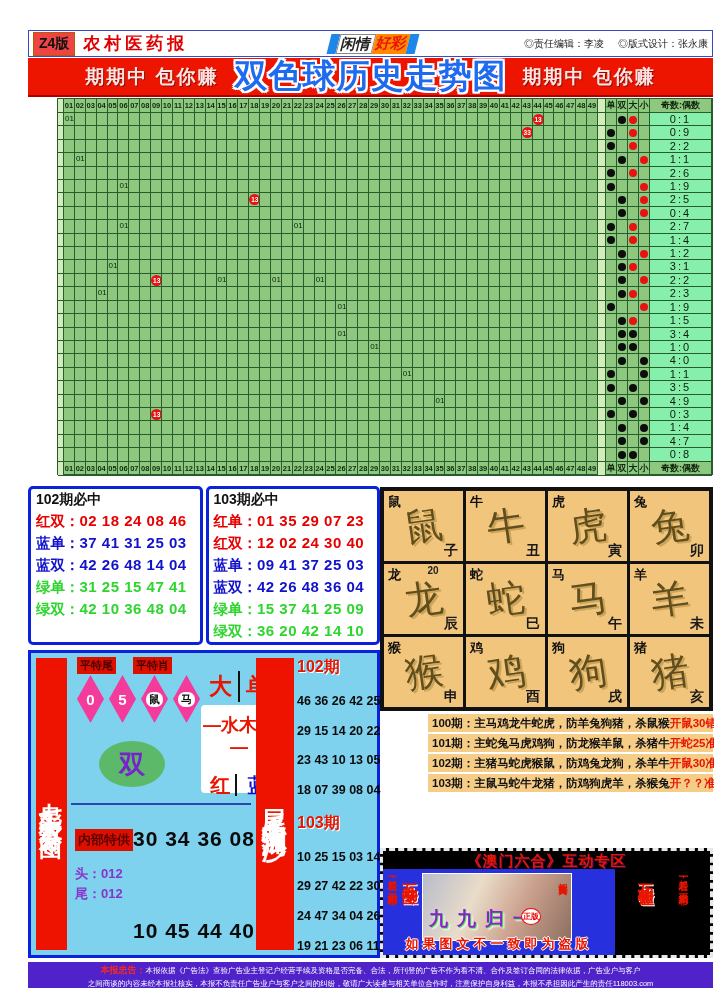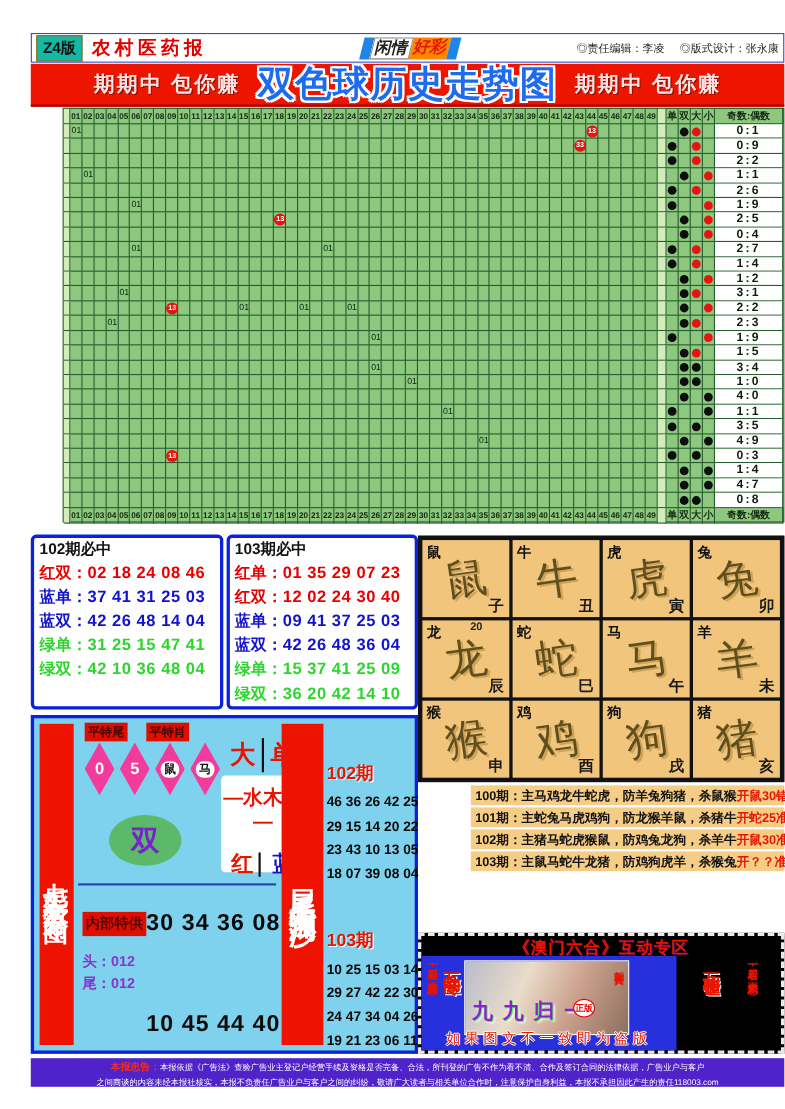--- a/index.html
+++ b/index.html
@@ -3,21 +3,21 @@
 <meta charset="utf-8">
 <style>
   * { box-sizing: border-box; margin:0; padding:0; }
   html,body { width:714px; height:1008px; background:#fff; overflow:hidden;
     font-family:"Liberation Sans", sans-serif; }
   .abs { position:absolute; }
 
   
   #masthead { left:28px; top:30px; width:685px; height:27px; background:#fff;
     border:1px solid #3a4ac0; display:flex; align-items:center; padding:0 4px; }
-  .edition { background:#14b8a6; color:#111; font-weight:900; font-size:14px;
+  .edition { background:#ef4444; color:#111; font-weight:900; font-size:14px;
     padding:2px 5px; border:1px solid #b06000; }
   .paper-name { color:#e00000; font-weight:900; font-size:17px; letter-spacing:4px;
     font-family:"DejaVu Serif", serif; margin-left:8px; }
   .center-label { position:absolute; left:300px; top:3px; display:flex;
     transform:skewX(-14deg); font-size:15px; font-weight:bold; height:20px; }
   .cl-bar { width:9px; background:#1e86e8; }
   .cl-a { padding:0 2px; background:#fff; color:#222; border:1px solid #888;
     line-height:18px; }
   .cl-b { padding:0 2px; background:#ff8800; color:#e81500; line-height:18px; }
   .credits { margin-left:auto; display:flex; gap:14px; font-size:10px; color:#222; }
@@ -37,21 +37,21 @@
     border:1px solid #265c2e; background:#8dc87e; display:grid;
     grid-template-columns:6px repeat(49,1fr) 8px 11px 11px 11px 11px 62px;
     grid-template-rows:14px repeat(26,13.42px) 14px; }
   .gc { border-right:1px solid #265c2e; border-bottom:1px solid #265c2e;
     overflow:hidden; }
   .gc.lt { background:#d2edba; }
   .gc.lbl { font-size:7.5px; font-weight:bold; color:#10260e; text-align:center;
     line-height:13px; }
   .gc.dh { font-size:9px; }
   .gc.ratioh { font-size:9px; font-weight:bold; line-height:13px; }
-  .gc.ratio { background:#ffffff; font-size:11px; font-weight:bold; color:#0c1d0a;
+  .gc.ratio { background:#86efac; font-size:11px; font-weight:normal; color:#0c1d0a;
     text-align:center; line-height:13px; letter-spacing:2px; }
   .gc.num.mark { font-size:8px; color:#0c230c; line-height:12px; padding-left:1px; }
   .ball { display:block; width:11px; height:11px; border-radius:50%;
     background:#e81212; color:#fff; font-size:6.5px; font-weight:bold;
     line-height:11px; text-align:center; margin:1px auto 0; }
   .dot { display:block; width:8px; height:8px; border-radius:50%; margin:2.5px auto 0; }
 
   
   #picks { left:28px; top:486px; width:352px; height:159px; display:flex; gap:3px; }
   .pick-panel { flex:1; background:#fff; border:3px solid #0b22dd; border-radius:5px;
@@ -138,21 +138,21 @@
   #nums1 { left:102px; top:174px; }
   #nums2 { left:102px; top:222px; }
   #nums3 { left:102px; top:266px; }
   .ht { position:absolute; left:44px; font-size:13px; font-weight:900; color:#8833cc; }
   #head-t { top:212px; } #tail-t { top:232px; }
 
   
   #ww-col { position:absolute; left:266px; top:4px; width:82px; height:296px;
     display:flex; flex-direction:column; justify-content:space-between; }
   .ww-period { color:#e81500; font-size:16px; font-weight:900;
-    text-shadow:1px 1px 0 #fff;margin-top:36px; }
+    text-shadow:1px 1px 0 #fff; }
   .ww-nums { color:#0a0a0a; font-size:12.5px; font-weight:900; white-space:nowrap; }
 
   
   #macau { left:380px; top:848px; width:333px; height:110px; background:#000;
     border:3px dashed #e8e8e8; position:absolute; overflow:hidden; }
   #macau-title { position:absolute; top:1px; left:0; right:0; text-align:center;
     color:#e81500; font-size:15px; font-weight:900; letter-spacing:1px;
     text-shadow:1px 1px 0 #3a0a50; }
   #macau-body { position:absolute; top:18px; left:0; bottom:0; right:0; display:flex; }
   .blue-zone { width:232px; background:#2730dd; display:flex; padding:2px 2px 0 2px;
@@ -166,21 +166,21 @@
     border:1px solid #fff;
     background:linear-gradient(115deg,#b9bccb 0%,#e9dcc9 35%,#caa08d 65%,#8d6f60 100%); }
   #photo-main { position:absolute; left:6px; bottom:8px; font-size:19px;
     font-weight:900; color:#8822cc; letter-spacing:9px; white-space:nowrap;
     text-shadow:1px 1px 0 #55ee55, 2px 2px 2px #fff; }
   #photo-side { position:absolute; top:2px; right:2px; font-size:9px; height:52px; }
   #photo-badge { position:absolute; right:30px; top:34px; background:#fff;
     color:#e00; border:1px solid #e00; border-radius:50%; font-size:8px;
     padding:2px 1px; font-weight:bold; }
   #macau-bottom { position:absolute; left:6px; bottom:2px; width:220px;
-    text-align:center; color:#e81500; font-size:13px; font-weight:400;
+    text-align:center; color:#e81500; font-size:13px; font-weight:700;
     letter-spacing:4px; white-space:nowrap;
     text-shadow:1px 0 0 #fff,-1px 0 0 #fff,0 1px 0 #fff,0 -1px 0 #fff; }
   .black-zone { flex:1; display:flex; justify-content:space-evenly; padding-top:2px; }
 
   
   #footer { left:28px; top:962px; width:685px; height:26px; background:#4f23c9;
     color:#fff; font-size:7.5px; line-height:1.55; text-align:center;
     padding:2px 8px; }
   #footer .warn { color:#ff2a12; font-weight:900; font-size:9px; }
 </style>

